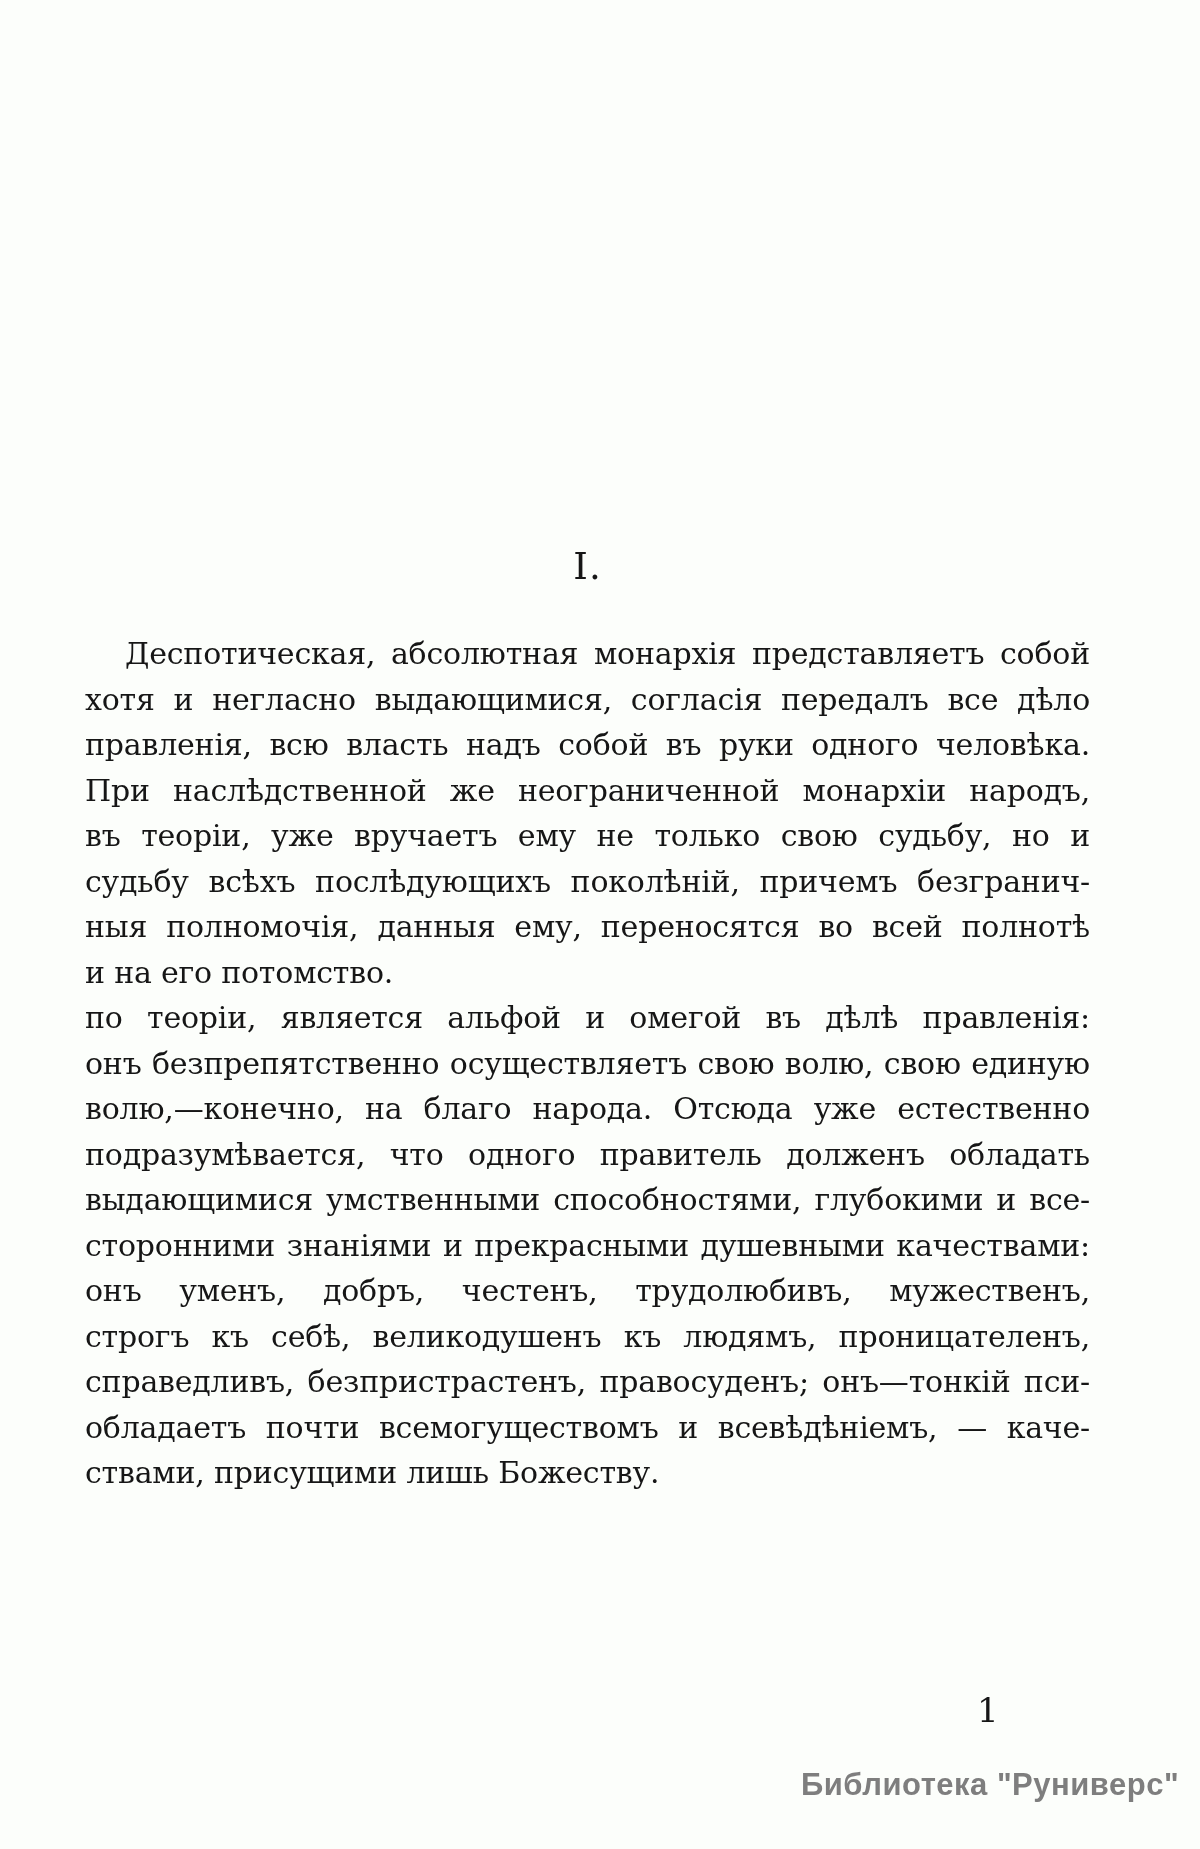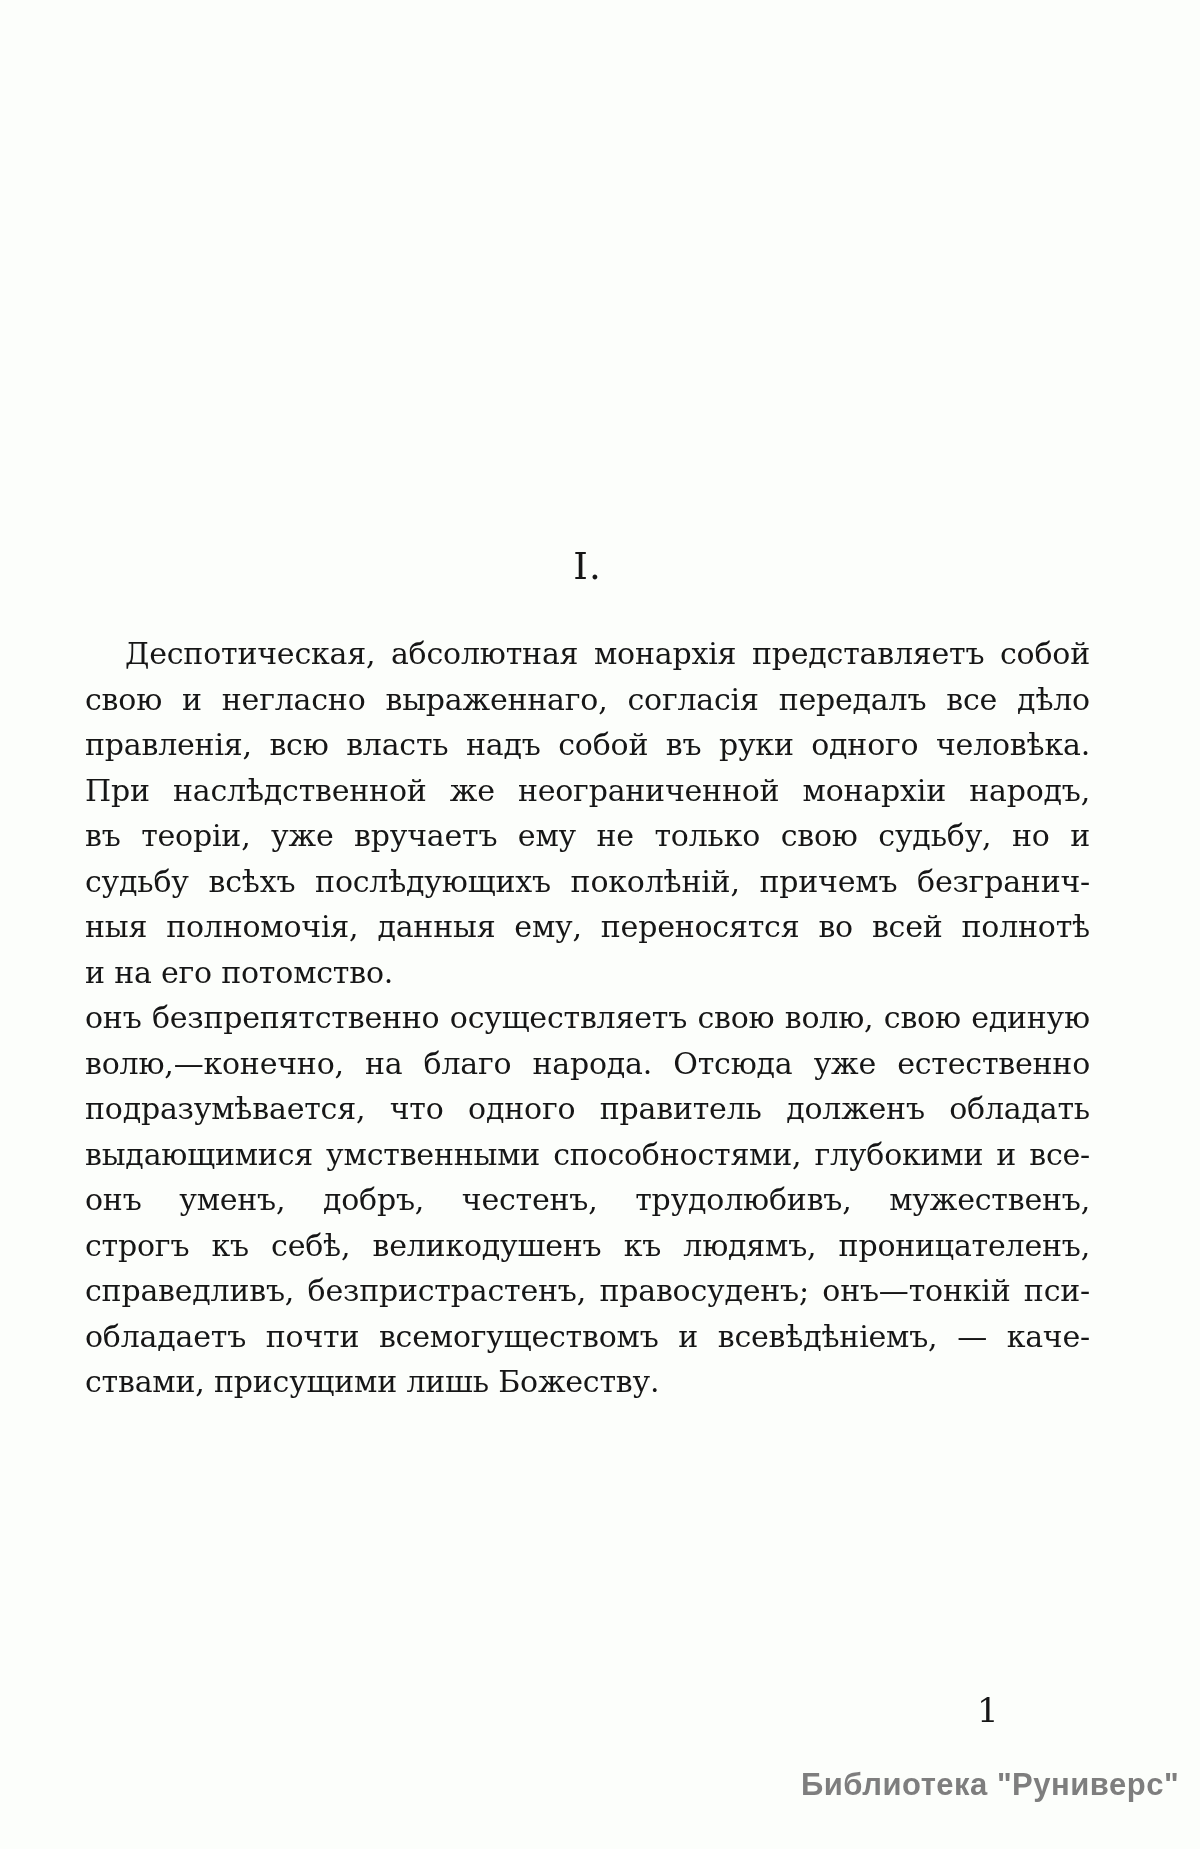--- a/index.html
+++ b/index.html
@@ -58,34 +58,36 @@
 <body>
 
 <div class="page">
 
   <div class="heading">I.</div>
 
   <div class="body-text">
 
     <div class="para">
       <div class="line indent">Деспотическая, абсолютная монархія представляетъ собой</div>
-      <div class="line">свою и негласно выраженнаго, согласія передалъ все дѣло</div>
+      <div class="line">хотя и негласно выдающимися, согласія передалъ все дѣло</div>
       <div class="line">правленія, всю власть надъ собой въ руки одного человѣка.</div>
       <div class="line">При наслѣдственной же неограниченной монархіи народъ,</div>
       <div class="line">въ теоріи, уже вручаетъ ему не только свою судьбу, но и</div>
       <div class="line">судьбу всѣхъ послѣдующихъ поколѣній, причемъ безгранич-</div>
       <div class="line">ныя полномочія, данныя ему, переносятся во всей полнотѣ</div>
       <div class="line lastline">и на его потомство.</div>
     </div>
 
     <div class="para">
+      <div class="line">по теоріи, является альфой и омегой въ дѣлѣ правленія:</div>
       <div class="line">онъ безпрепятственно осуществляетъ свою волю, свою единую</div>
       <div class="line">волю,—конечно, на благо народа. Отсюда уже естественно</div>
       <div class="line">подразумѣвается, что одного правитель долженъ обладать</div>
       <div class="line">выдающимися умственными способностями, глубокими и все-</div>
+      <div class="line">сторонними знаніями и прекрасными душевными качествами:</div>
       <div class="line">онъ уменъ, добръ, честенъ, трудолюбивъ, мужественъ,</div>
       <div class="line">строгъ къ себѣ, великодушенъ къ людямъ, проницателенъ,</div>
       <div class="line">справедливъ, безпристрастенъ, правосуденъ; онъ—тонкій пси-</div>
       <div class="line">обладаетъ почти всемогуществомъ и всевѣдѣніемъ, — каче-</div>
       <div class="line lastline">ствами, присущими лишь Божеству.</div>
     </div>
 
   </div>
 
   <div class="pagenum">1</div>

